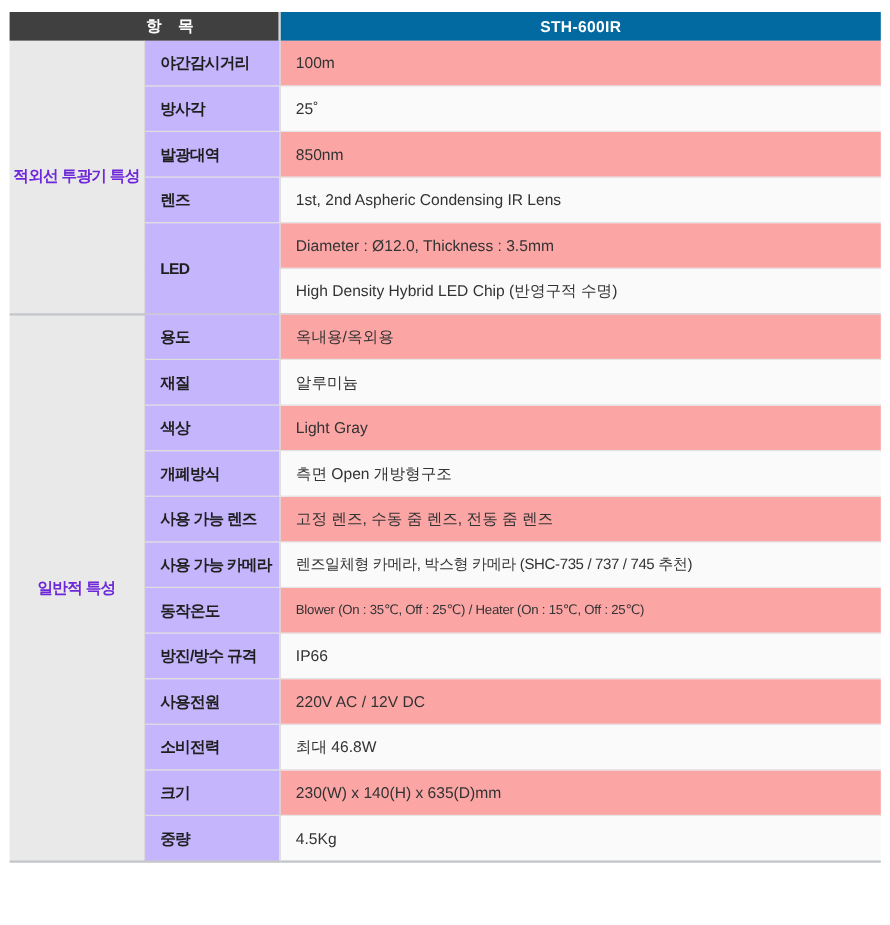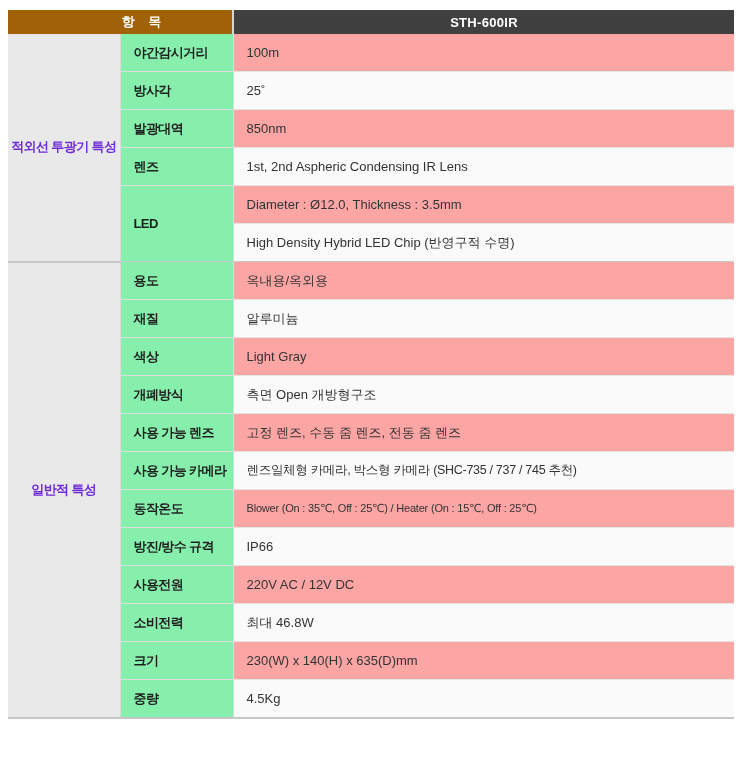--- a/index.html
+++ b/index.html
@@ -18,33 +18,33 @@
     width:726px;
   }
   col.c-group{width:112px;}
   col.c-label{width:113px;}
   col.c-value{width:501px;}
   thead th{
     height:24px;padding:0;
     color:#ffffff;font-weight:bold;font-size:13px;
     text-align:center;vertical-align:middle;
   }
-  th.h-item{background:#a16207;letter-spacing:5px;padding-left:48px;}
-  th.h-model{background:#404040;border-left:2px solid #d3d6d8;letter-spacing:0.3px;}
+  th.h-item{background:#404040;letter-spacing:5px;padding-left:48px;}
+  th.h-model{background:#0369a1;border-left:2px solid #d3d6d8;letter-spacing:0.3px;}
   tbody td{
     height:37px;vertical-align:middle;
     font-size:13px;
   }
   td.group{
     background:#e9e9e9;text-align:center;
     font-weight:bold;color:#6d28d9;letter-spacing:-0.6px;
     border-right:1px solid #dadada;
   }
   td.label{
-    background:#86efac;
+    background:#c4b5fd;
     font-weight:bold;color:#1f1f1f;letter-spacing:-0.6px;
     padding:0 4px 0 13px;
     border-top:1px solid #dedede;border-right:1px solid #dadada;
   }
   td.value{
     background:#fca5a5;color:#333333;
     padding:0 6px 0 13px;
     border-top:1px solid #e3e3e3;
   }
   tr.alt td.value{background:#fafafa;}

